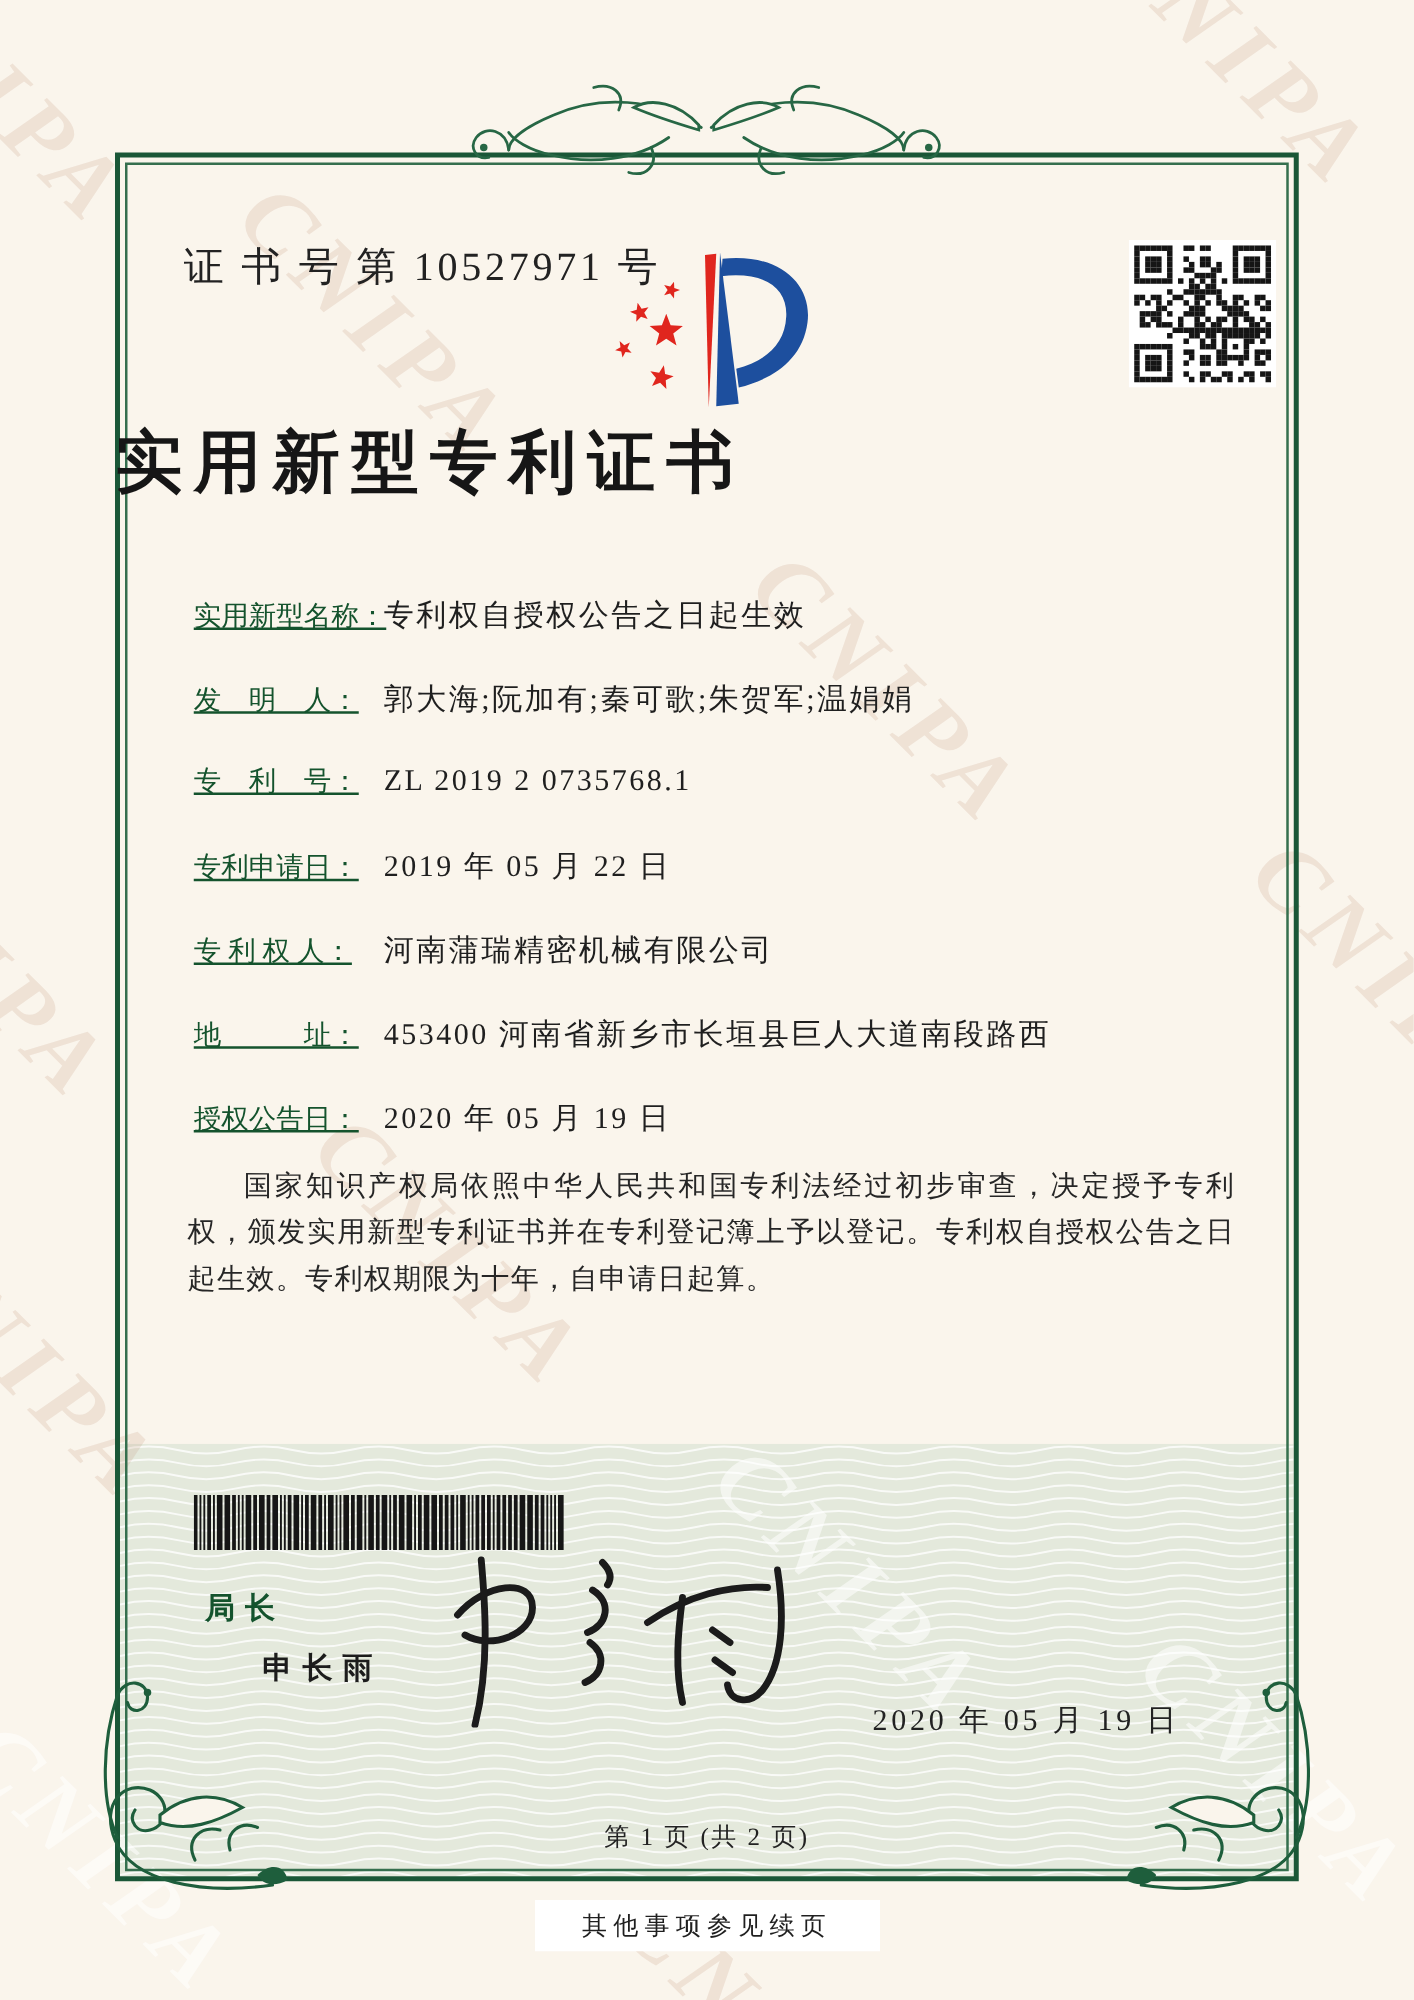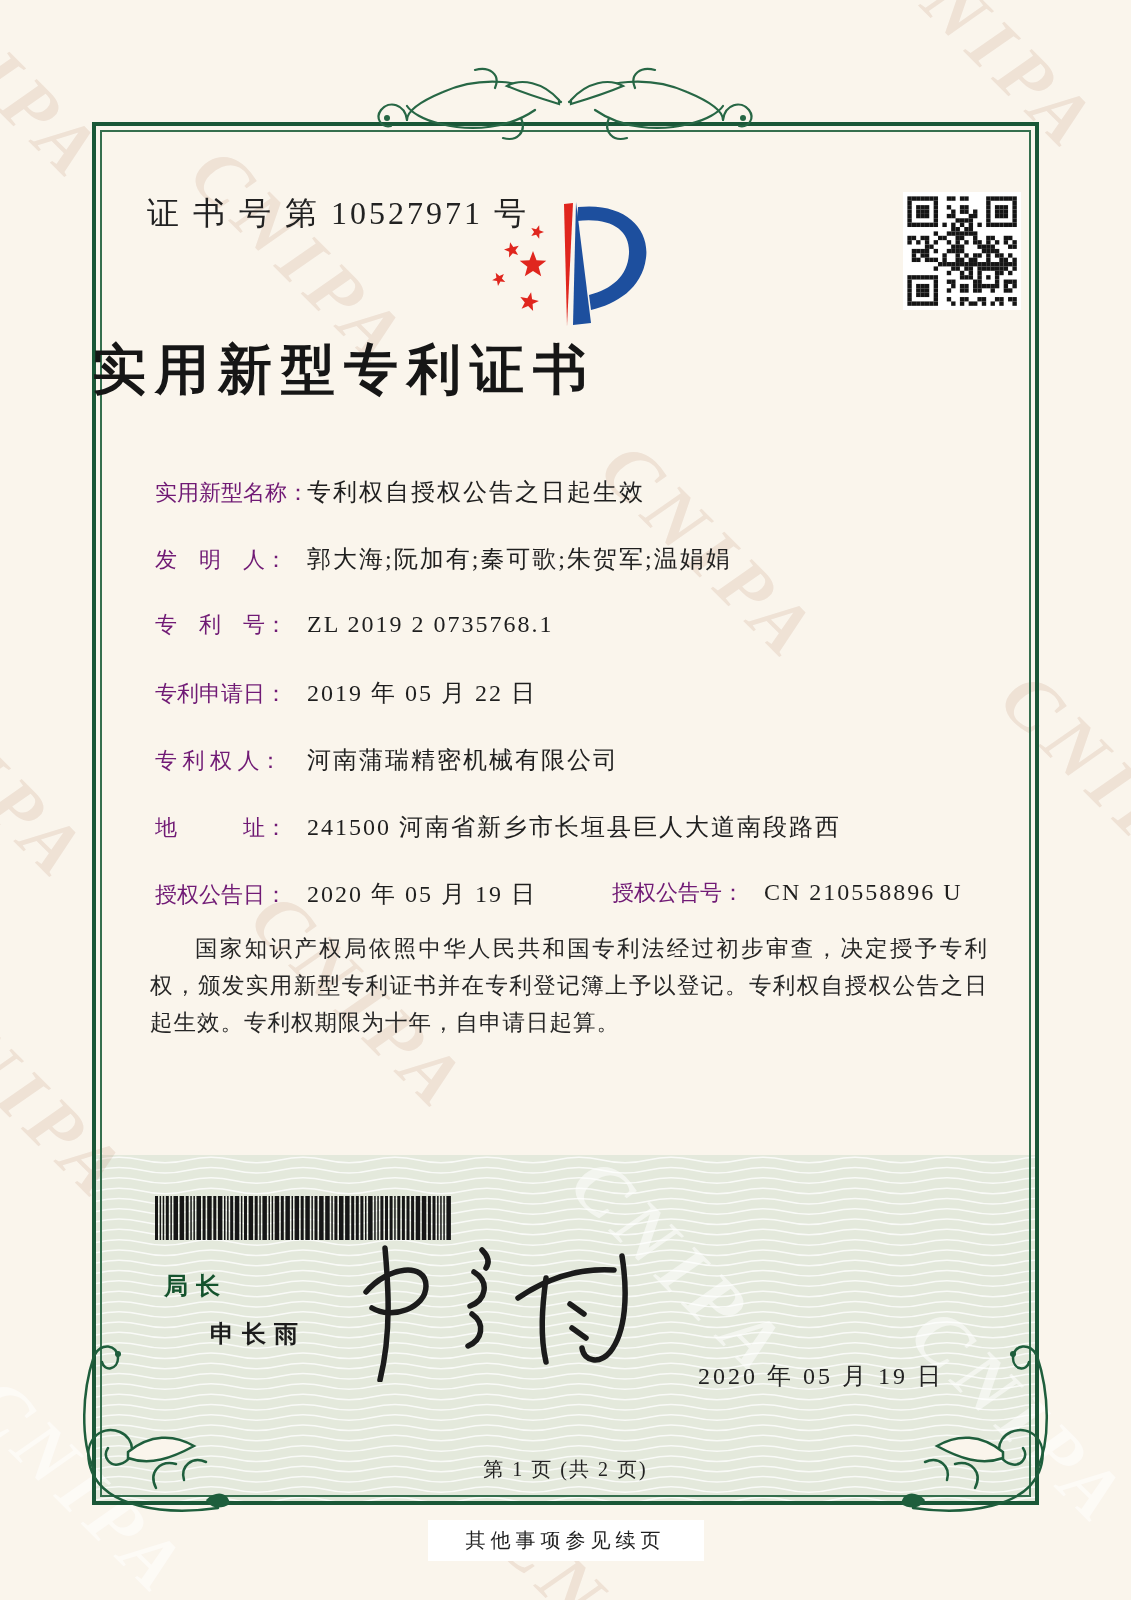--- a/index.html
+++ b/index.html
@@ -19,21 +19,21 @@
   .frame-inner{position:absolute;left:100px;top:130px;width:927px;height:1363px;
                border:2px solid #356f4e;z-index:4;pointer-events:none;}
   .orn{position:absolute;z-index:5;pointer-events:none;}
   
   .cert-no{position:absolute;left:147px;top:192px;font-size:32px;letter-spacing:3px;z-index:6;}
   #logo{position:absolute;left:472px;top:190px;width:190px;height:145px;z-index:6;}
   #qr{position:absolute;left:903px;top:192px;width:118px;height:118px;z-index:6;}
   .title{position:absolute;left:92px;top:334px;width:947px;text-align:left;
          font-size:54px;font-weight:700;letter-spacing:9px;color:#161616;z-index:6;}
   .frow{position:absolute;left:155px;width:860px;font-size:24px;z-index:6;white-space:nowrap;}
-  .flabel{display:inline-block;width:152px;font-size:22px;color:#701a75;vertical-align:baseline;}
+  .flabel{display:inline-block;width:152px;font-size:22px;color:#14532d;vertical-align:baseline;text-decoration:underline;}
   .fvalue{font-size:24px;letter-spacing:2px;color:#1f1f1f;}
   .grant2{position:absolute;left:457px;top:0;}
   .paras{position:absolute;left:150px;top:930px;width:838px;z-index:6;
          font-size:22.5px;line-height:37px;letter-spacing:1px;text-align:justify;color:#262626;}
   .paras p{margin:0;text-indent:2em;}
   #barcode{position:absolute;left:155px;top:1196px;width:300px;height:44px;z-index:6;}
   .signer-title{position:absolute;left:164px;top:1270px;font-size:24px;font-weight:600;
         letter-spacing:8px;font-family:"Liberation Sans",sans-serif;color:#14532d;z-index:6;}
   .signer-name{position:absolute;left:164px;top:1318px;font-size:24px;font-weight:600;
         letter-spacing:8px;font-family:"Liberation Sans",sans-serif;color:#1c1c1c;z-index:6;margin-left:46px;}
@@ -481,27 +481,24 @@
   <div class="frow" style="top:610px">
     <span class="flabel">专　利　号：</span><span class="fvalue">ZL 2019 2 0735768.1</span>
   </div>
   <div class="frow" style="top:677px">
     <span class="flabel">专利申请日：</span><span class="fvalue">2019 年 05 月 22 日</span>
   </div>
   <div class="frow" style="top:744px">
     <span class="flabel">专 利 权 人：</span><span class="fvalue">河南蒲瑞精密机械有限公司</span>
   </div>
   <div class="frow" style="top:811px">
-    <span class="flabel">地　　　址：</span><span class="fvalue">241500  河南省新乡市长垣县巨人大道南段路西</span>
+    <span class="flabel">地　　　址：</span><span class="fvalue">453400  河南省新乡市长垣县巨人大道南段路西</span>
   </div>
   <div class="frow" style="top:878px">
     <span class="flabel">授权公告日：</span><span class="fvalue">2020 年 05 月 19 日</span>
-    <span class="grant2">
-      <span class="flabel">授权公告号：</span><span class="fvalue">CN 210558896 U</span>
-    </span>
   </div>
 
   <div class="paras">
     <p>国家知识产权局依照中华人民共和国专利法经过初步审查，决定授予专利权，颁发实用新型专利证书并在专利登记簿上予以登记。专利权自授权公告之日起生效。专利权期限为十年，自申请日起算。</p>
   </div>
 
   <svg id="barcode" viewBox="0 0 300 44" preserveAspectRatio="none">
       <rect x="0.0" y="0" width="3.0" height="44" fill="#161616"></rect>
       <rect x="4.6" y="0" width="1.5" height="44" fill="#161616"></rect>
       <rect x="7.7" y="0" width="1.5" height="44" fill="#161616"></rect>

